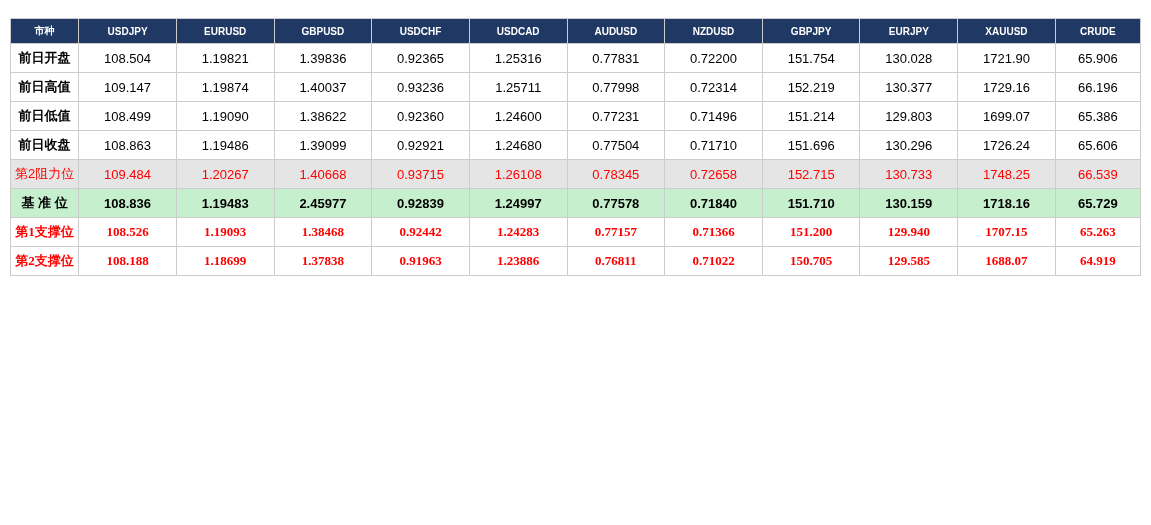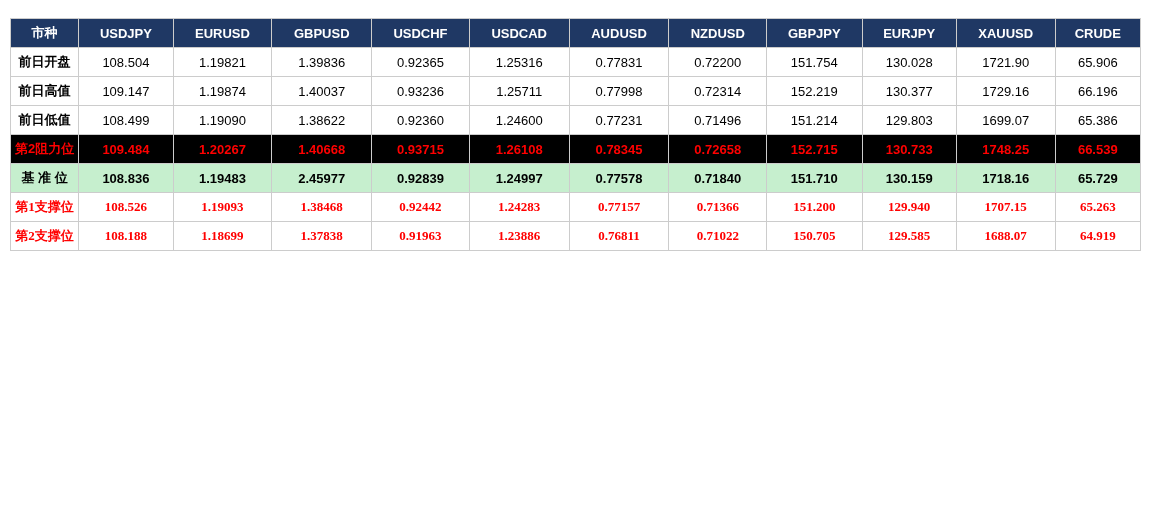--- a/index.html
+++ b/index.html
@@ -24,21 +24,21 @@
       border: 1px solid #ccc;
       text-align: center;
       padding: 5px 4px;
       white-space: nowrap;
     }
     
     .header-row-1 th {
       background: #1f3864;
       color: #fff;
       font-weight: bold;
-      font-size: 13px;
+      font-size: 10px;
     }
     .header-row-2 th {
       background: #1f3864;
       color: #fff;
       font-size: 11px;
       font-weight: normal;
     }
     
     .label-cell {
       background: #fff;
@@ -47,23 +47,23 @@
       color: #000;
       text-align: center;
     }
     
     .data-row td {
       background: #fff;
       color: #000;
     }
     
     .resistance-row td {
-      background: #000000;
-      color: #ff0000;
-      font-weight: bold;
+      background: #e5e5e5;
+      color: #ff0000;
+      font-weight: normal;
     }
     .resistance-row .label-cell {
       color: #ff0000;
     }
     
     .base-row td {
       background: #c6efce;
       color: #000;
       font-weight: bold;
     }
@@ -154,20 +154,34 @@
         <td>1.38622</td>
         <td>0.92360</td>
         <td>1.24600</td>
         <td>0.77231</td>
         <td>0.71496</td>
         <td>151.214</td>
         <td>129.803</td>
         <td>1699.07</td>
         <td>65.386</td>
       </tr>
+      <tr class="data-row">
+        <td class="label-cell col-label">前日收盘</td>
+        <td>108.863</td>
+        <td>1.19486</td>
+        <td>1.39099</td>
+        <td>0.92921</td>
+        <td>1.24680</td>
+        <td>0.77504</td>
+        <td>0.71710</td>
+        <td>151.696</td>
+        <td>130.296</td>
+        <td>1726.24</td>
+        <td>65.606</td>
+      </tr>
       <tr class="resistance-row">
         <td class="label-cell col-label">第2阻力位</td>
         <td>109.484</td>
         <td>1.20267</td>
         <td>1.40668</td>
         <td>0.93715</td>
         <td>1.26108</td>
         <td>0.78345</td>
         <td>0.72658</td>
         <td>152.715</td>

